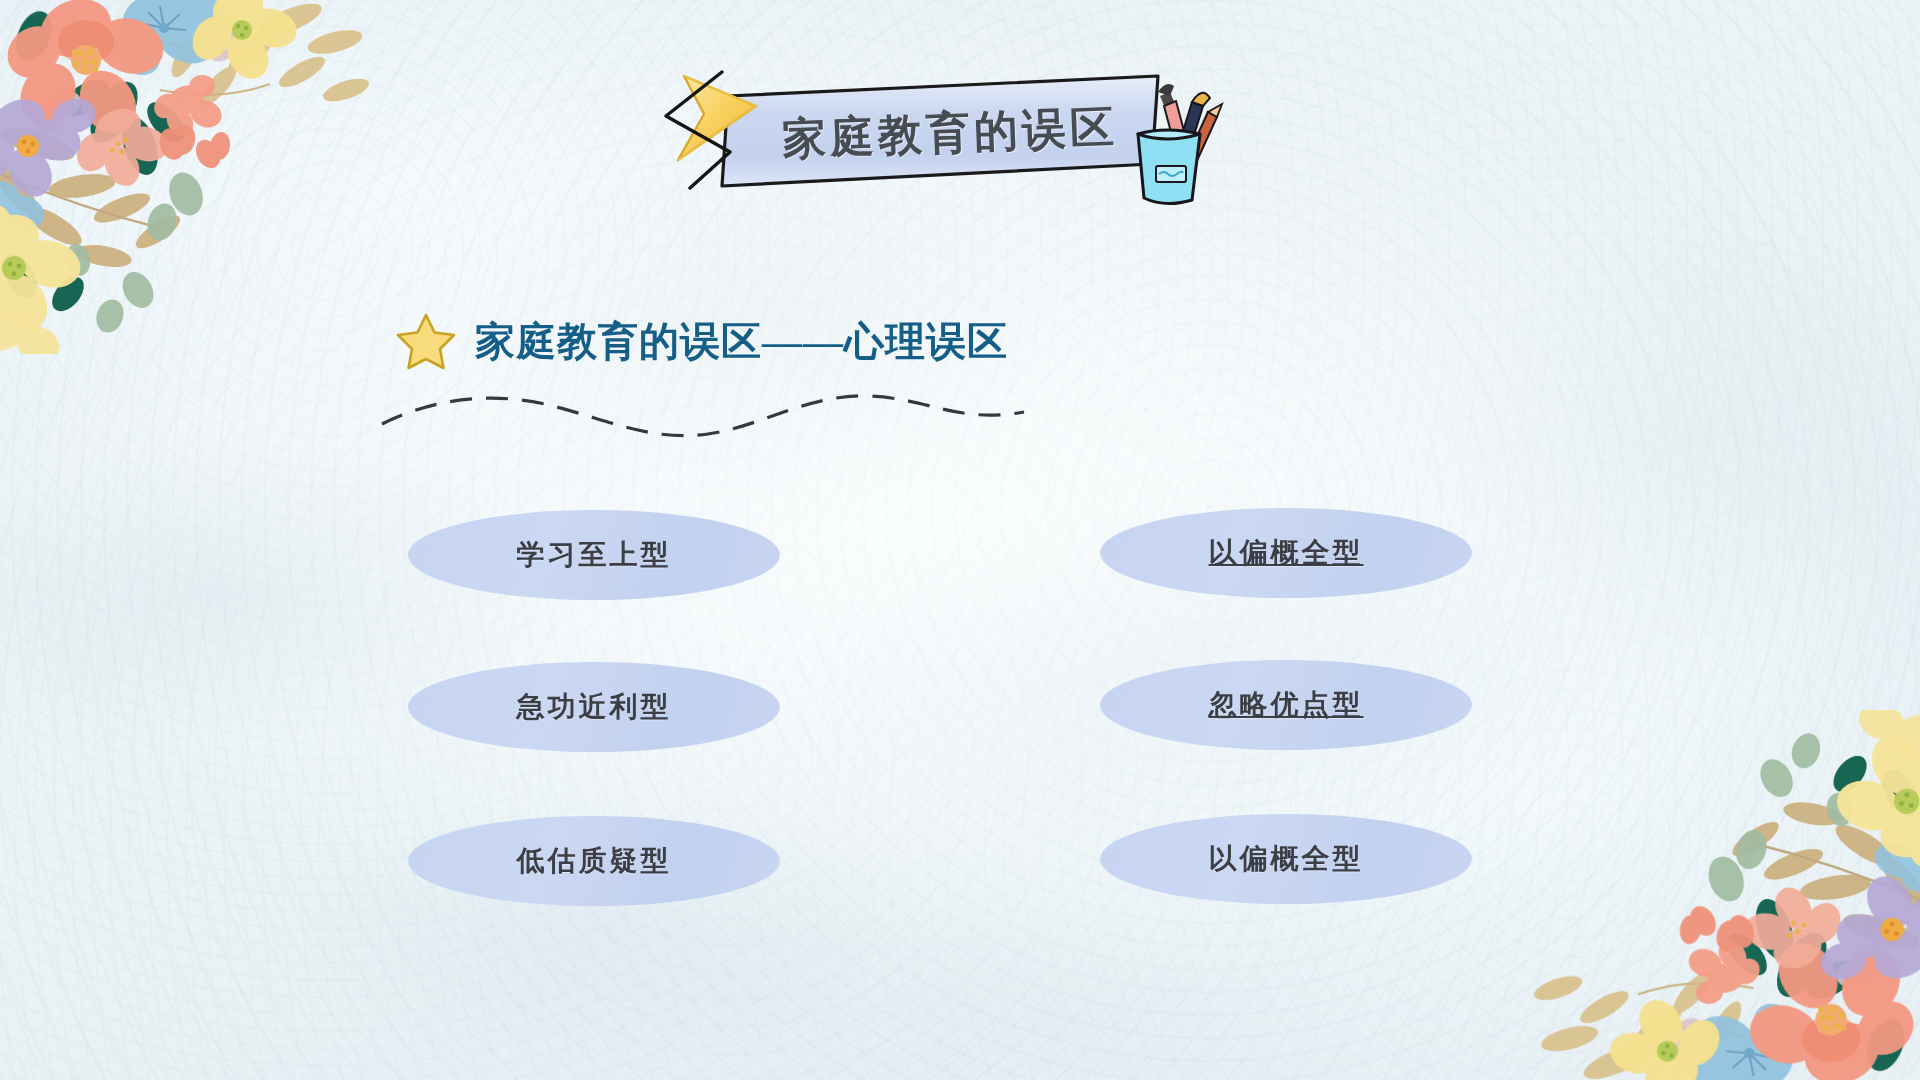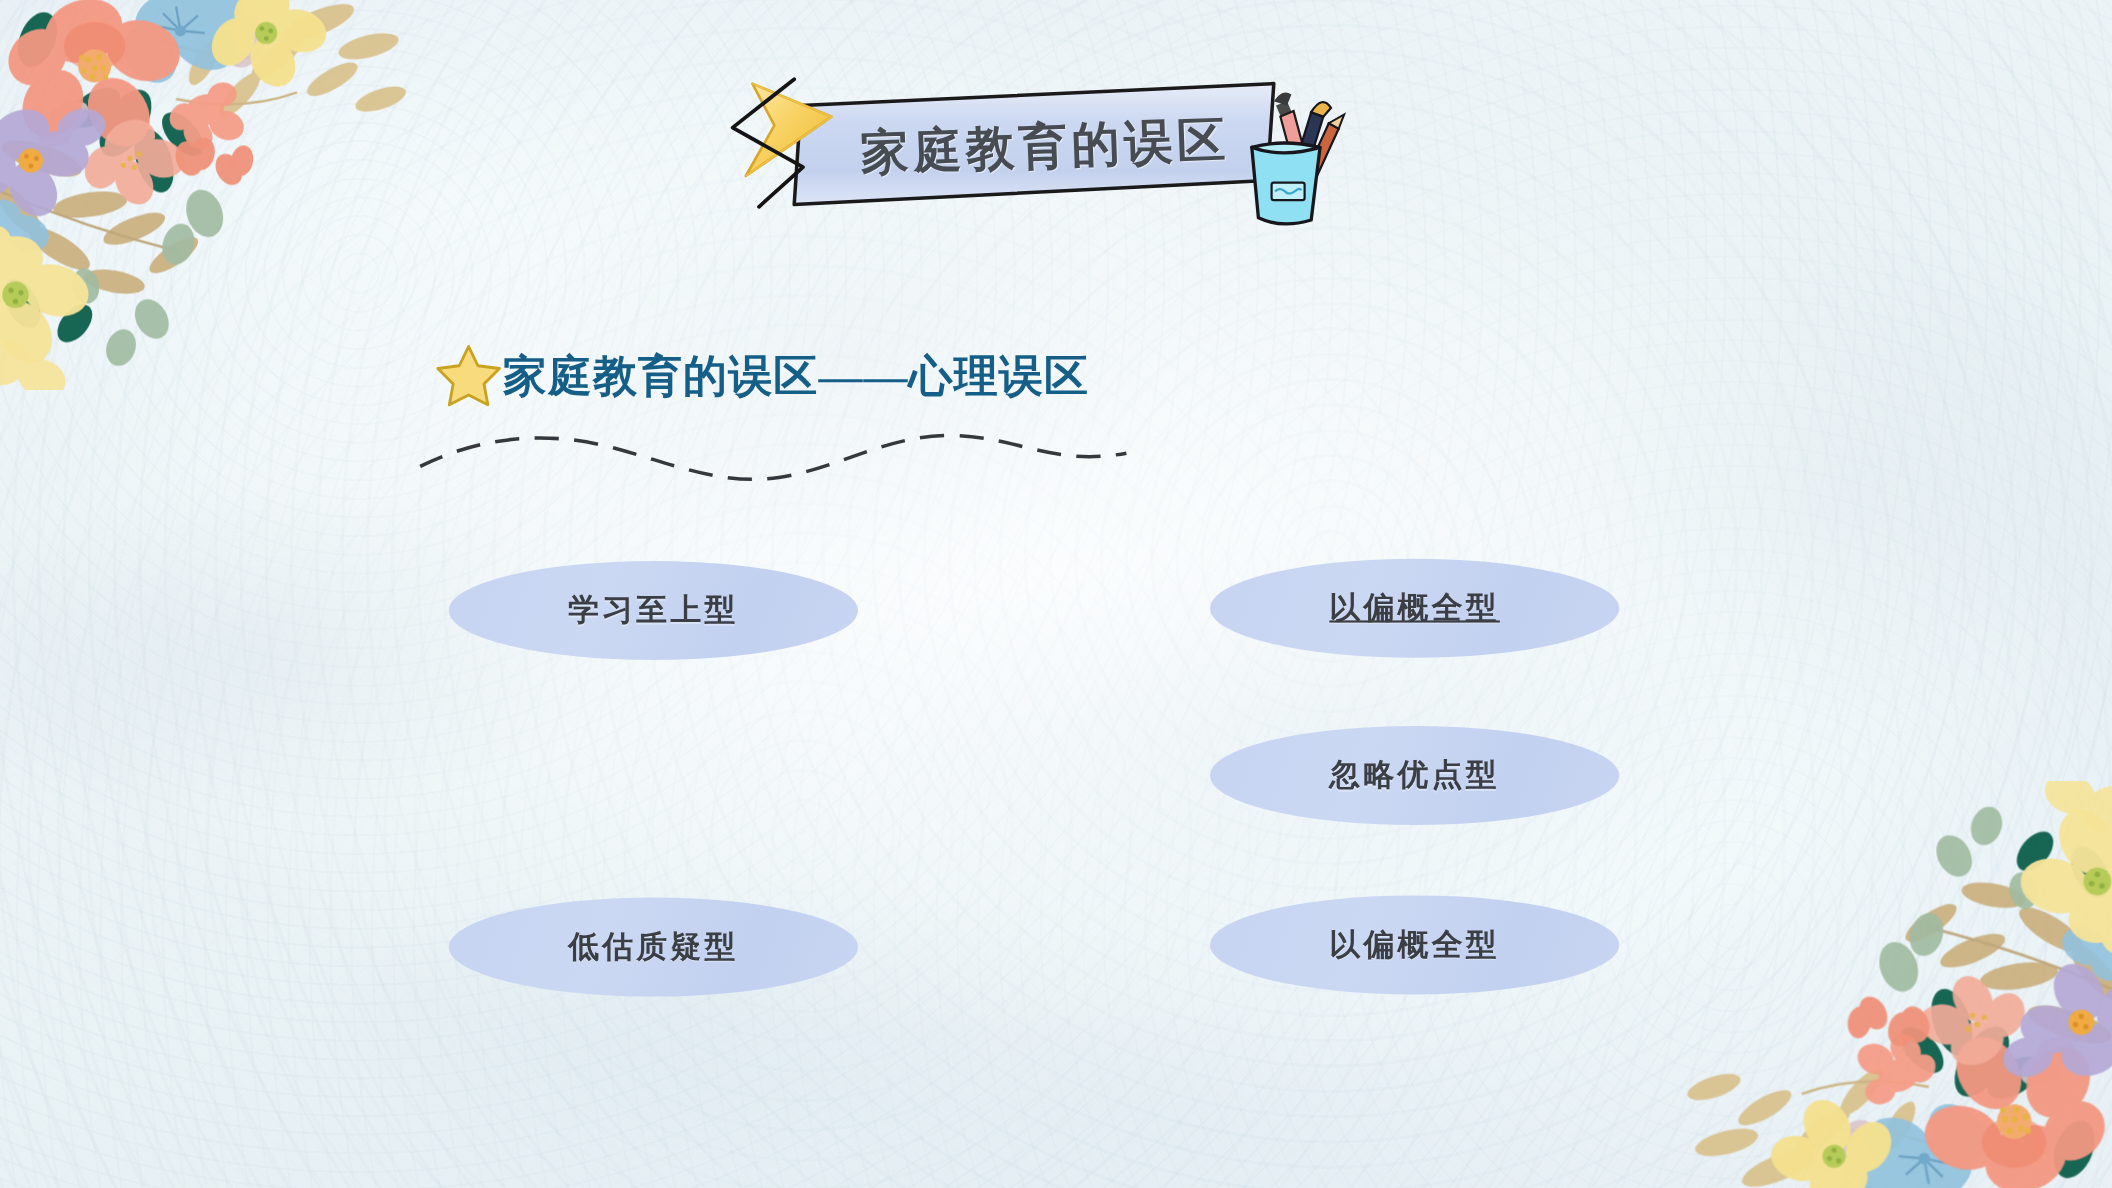--- a/index.html
+++ b/index.html
@@ -88,20 +88,21 @@
     left: 1108px; top: 62px;
     width: 120px; height: 150px;
   }
 
   
   #subtitle-row {
     position: absolute;
     left: 395px; top: 310px;
     display: flex;
     align-items: center;
+    gap: 18px;
   }
   #subtitle-row .star-wrap { width: 62px; height: 62px; flex: 0 0 auto; }
   #subtitle-row .subtitle-text {
     font-size: 40px;
     font-weight: 700;
     color: #155e87;
     letter-spacing: 1px;
     white-space: nowrap;
     font-family: "Liberation Serif", "DejaVu Serif", serif;
   }
@@ -141,21 +142,21 @@
     text-shadow: 0 1px 0 rgba(255,255,255,.35);
     font-family: "Liberation Serif", "DejaVu Serif", serif;
   }
   .pill.col-left  { grid-column: 1; justify-self: start; }
   .pill.col-right { grid-column: 3; justify-self: end; }
   
   .pill.r1 { transform: translateY(-6px); }
   .pill.r2 { transform: translateY(-2px); }
   .pill.r3 { transform: translateY(4px); }
   .pill.col-right.r1 { transform: translateY(-8px); text-decoration: underline; }
-  .pill.col-right.r2 { transform: translateY(-4px); }
+  .pill.col-right.r2 { transform: translateY(-4px); text-decoration: underline; }
   .pill.col-right.r3 { transform: translateY(2px); }
 </style>
 </head>
 <body>
 
 <div id="slide">
 
   <div class="bg-base"></div>
   <div class="bg-wash"></div>
   <div class="bg-texture"></div>
@@ -566,20 +567,21 @@
     <svg viewBox="0 0 650 52" width="650" height="52" aria-hidden="true">
       <path d="M4 38 C 60 10, 120 6, 175 20 S 275 56, 330 48 S 430 8, 490 10 S 580 38, 646 26" fill="none" stroke="#35393d" stroke-width="3.2" stroke-dasharray="22 14" stroke-linecap="butt"></path>
     </svg>
   </div>
 
   <div id="pill-grid">
     <div class="pill col-left  r1">学习至上型</div>
     <div class="spacer"></div>
     <div class="pill col-right r1">以偏概全型</div>
 
+    <div class="pill col-left  r2">急功近利型</div>
     <div class="spacer"></div>
     <div class="pill col-right r2">忽略优点型</div>
 
     <div class="pill col-left  r3">低估质疑型</div>
     <div class="spacer"></div>
     <div class="pill col-right r3">以偏概全型</div>
   </div>
 
 </div>
 

